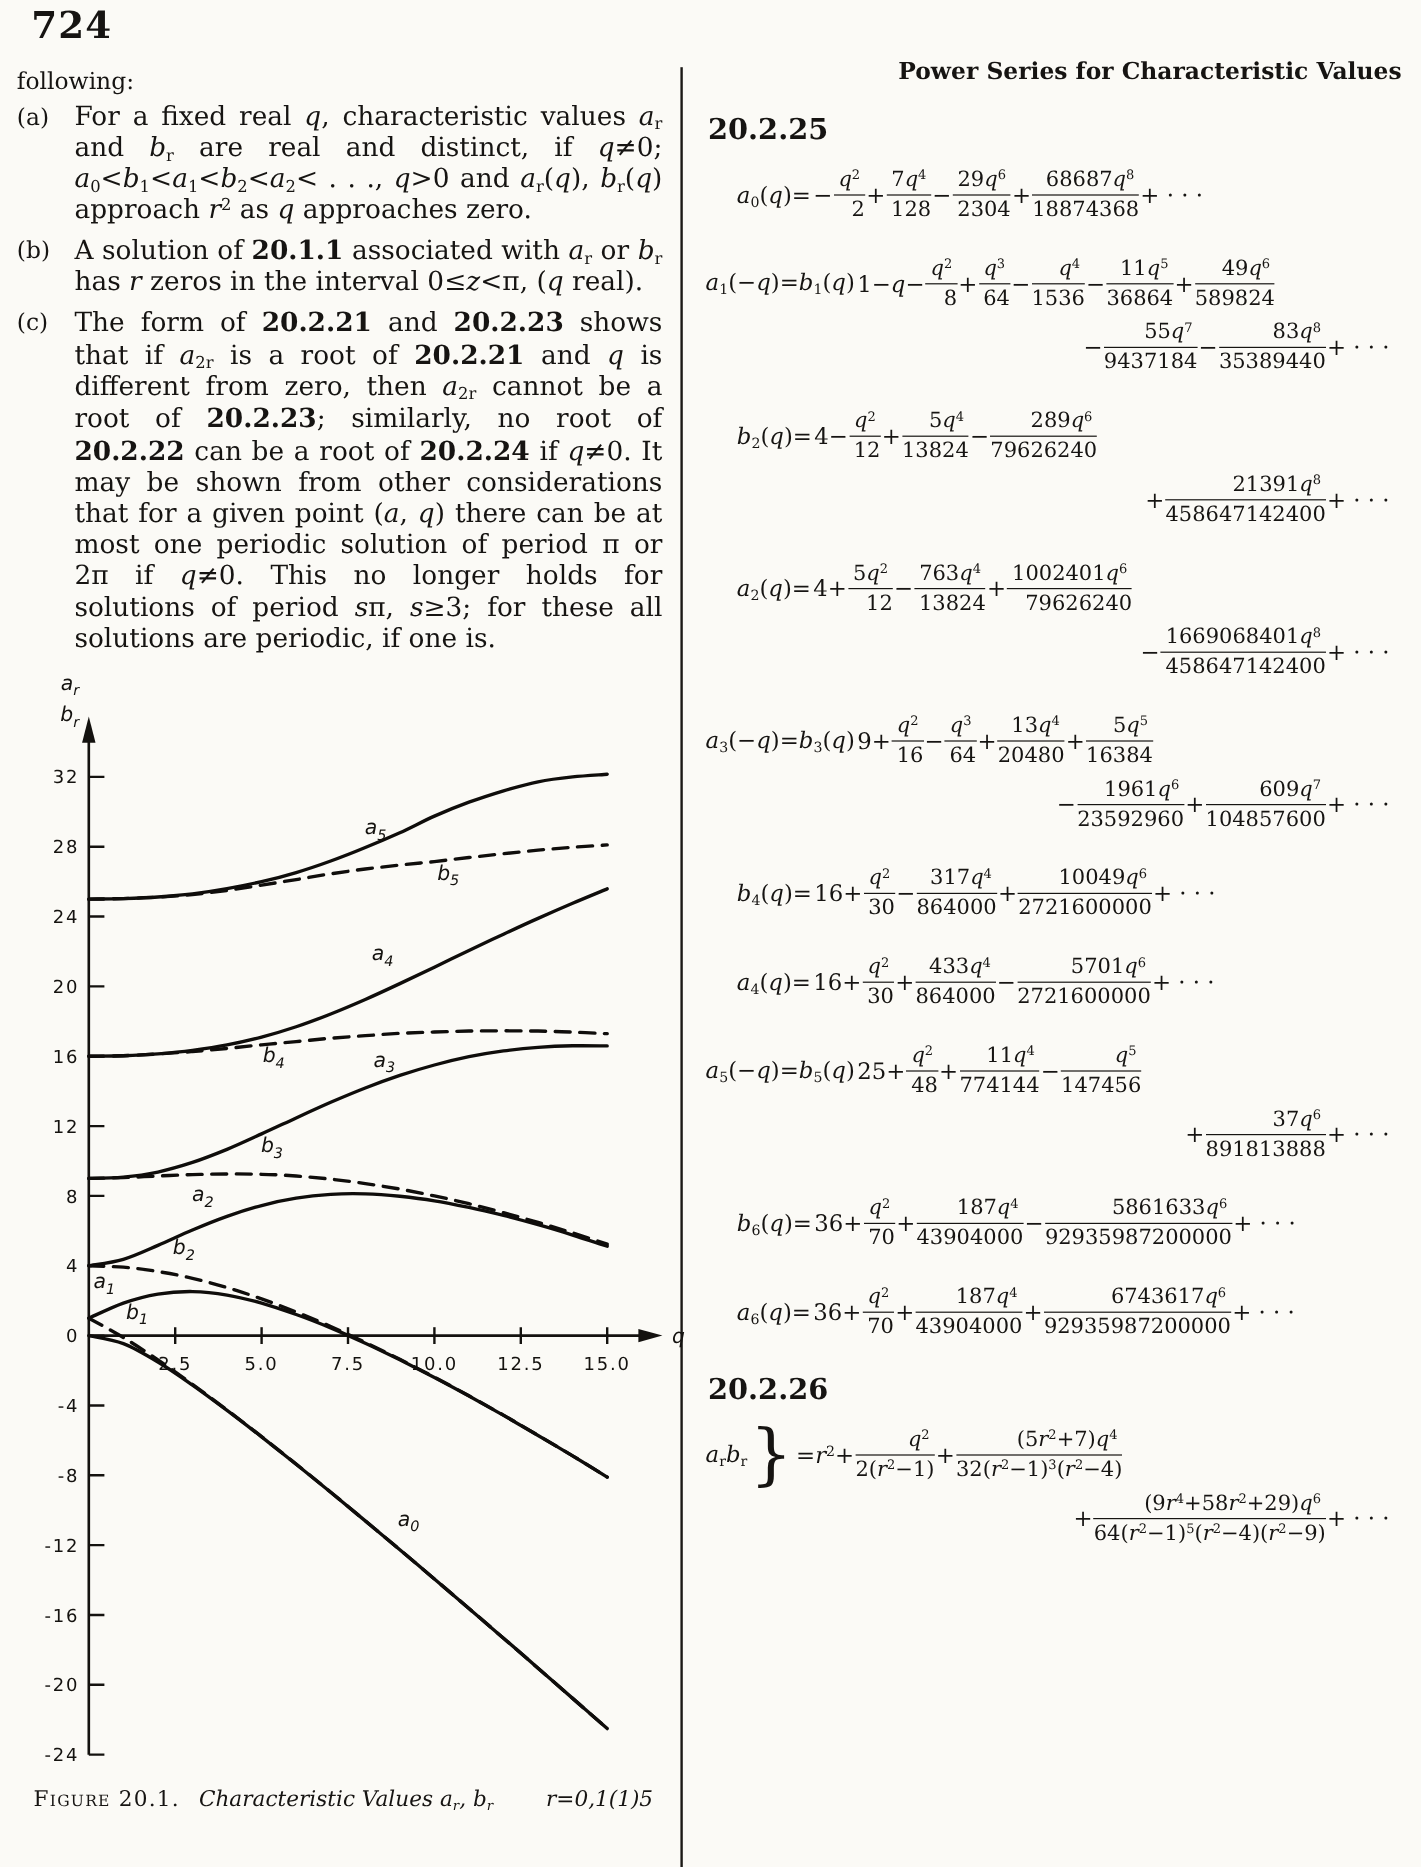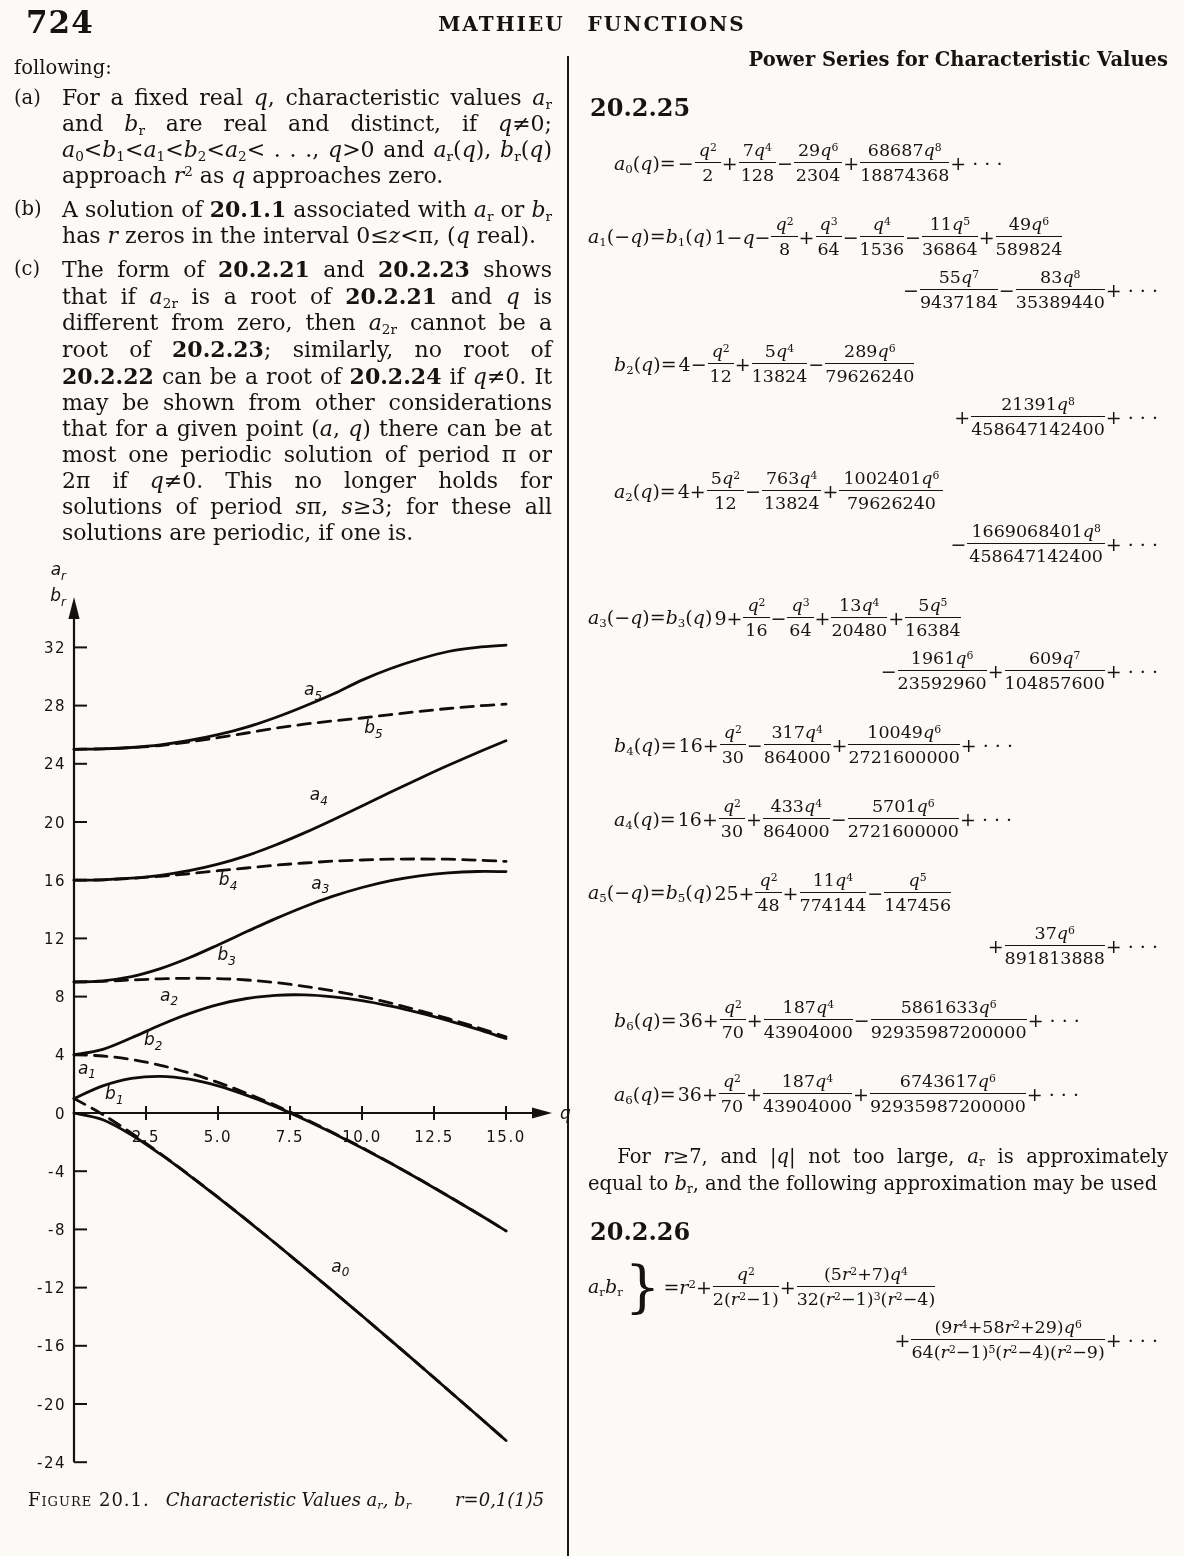--- a/index.html
+++ b/index.html
@@ -43,21 +43,21 @@
   }
   .eq-number{font-weight:bold;font-size:24px;margin:0 0 16px 2px;}
   .eq-block{margin-bottom:25px;}
   .eq-body{font-size:19px;}
   .eq-body.ind{padding-left:26px;}
   .eq-line{display:flex;align-items:center;flex-wrap:nowrap;}
   .eq-line.cont{justify-content:flex-end;padding-right:10px;margin-top:4px;}
   .eq-lhs{white-space:nowrap;margin-right:2px;}
   .eq-lhs.two{display:flex;flex-direction:row;line-height:1.3;}
   .frac{
-    display:inline-flex;flex-direction:column;text-align:center;
+    display:inline-flex;flex-direction:column;text-align:right;
     font-size:17.5px;margin:0 1px;padding:2px 0;
   }
   .frac .num{display:block;border-bottom:1.7px solid #161412;padding:0 4px 2px 4px;}
   .frac .den{display:block;padding-top:2px;}
   .op{white-space:pre;}
   .bigbrace{
     font-size:56px;font-weight:400;line-height:0.85;margin:0 3px 0 0;
     font-family:"DejaVu Serif",serif;
   }
   sup,sub{font-size:62%;line-height:0;}
@@ -76,21 +76,20 @@
   .ticklab{font-family:"DejaVu Sans",sans-serif;font-size:15px;letter-spacing:1.5px;fill:#14120f;}
   .curvelab{font-family:"DejaVu Sans",sans-serif;font-style:italic;font-size:17px;fill:#14120f;}
   .curvelab .sublab{font-size:12px;}
 </style>
 </head>
 <body>
 
 <div class="page">
 
   <div class="pageno">724</div>
-  <div class="runhead">MATHIEU FUNCTIONS</div>
   <div class="colrule"></div>
 
   <div class="leftcol">
     <p class="intro">following:</p>
     <div id="items">
         <div class="item">
           <span class="item-label">(a)</span>
           <span class="item-text">For a fixed real <i>q</i>, characteristic values <i>a</i><sub>r</sub> and <i>b</i><sub>r</sub> are real and distinct, if <i>q</i>≠0; <i>a</i><sub>0</sub>&lt;<i>b</i><sub>1</sub>&lt;<i>a</i><sub>1</sub>&lt;<i>b</i><sub>2</sub>&lt;<i>a</i><sub>2</sub>&lt; . . ., <i>q</i>&gt;0 and <i>a</i><sub>r</sub>(<i>q</i>), <i>b</i><sub>r</sub>(<i>q</i>) approach <i>r</i><sup>2</sup> as <i>q</i> approaches zero.</span>
         </div>
         <div class="item">
@@ -489,21 +488,20 @@
               <span class="op">+</span>
               <span class="frac">
                 <span class="num">6743617<i>q</i><sup>6</sup></span>
                 <span class="den">92935987200000</span>
               </span>
               <span class="op">+ · · ·</span>
             </div>
           </div>
         </div>
       </div>
-    <p class="note">For <i>r</i>≥7, and |<i>q</i>| not too large, <i>a</i><sub>r</sub> is approximately equal to <i>b</i><sub>r</sub>, and the following approximation may be used</p>
     <div id="eq-approx">
         <div class="eq-block">
           <div class="eq-number">20.2.26</div>
           <div class="eq-body">
             <div class="eq-line first">
               <span class="eq-lhs two">
                 <span><i>a</i><sub>r</sub></span>
                 <span><i>b</i><sub>r</sub></span>
               </span>
               <span class="bigbrace">}</span>

